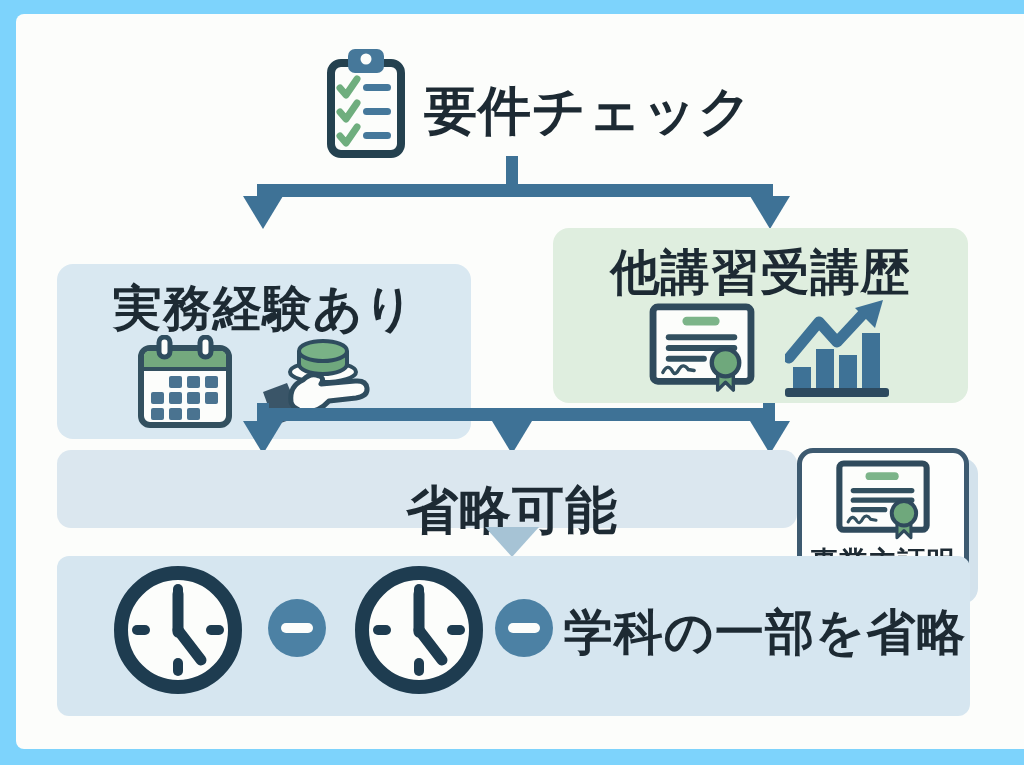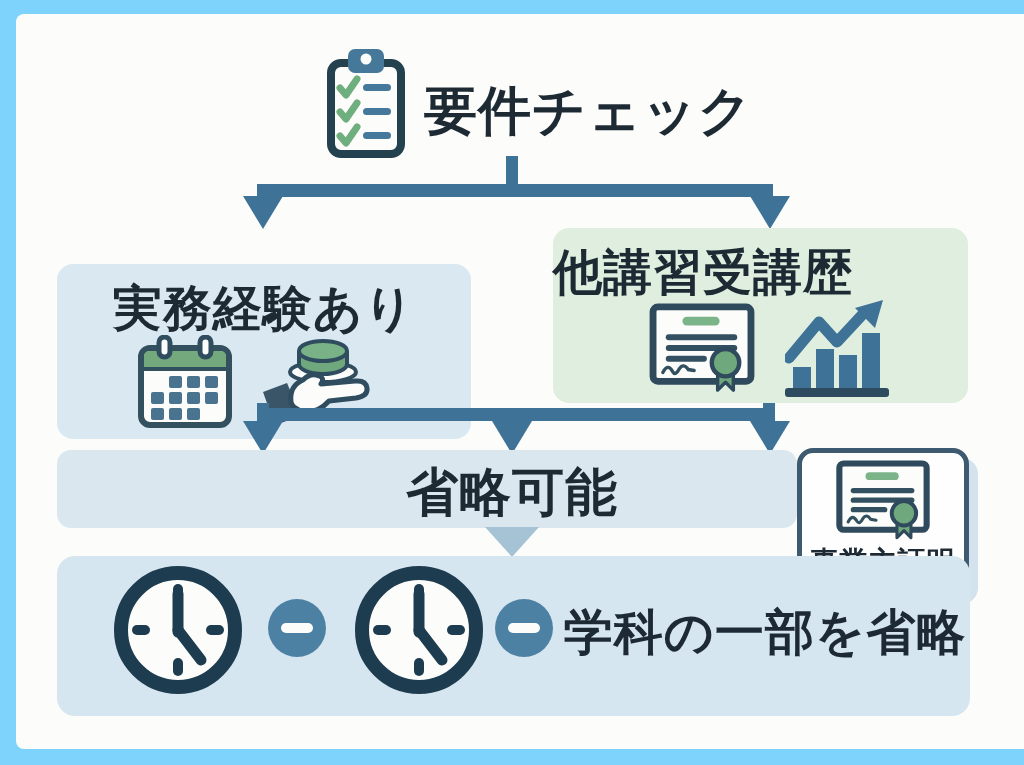--- a/index.html
+++ b/index.html
@@ -88,21 +88,21 @@
     <svg class="abs" style="left:200px;top:66px;" width="115" height="98" viewBox="0 0 115 98">
       <ellipse cx="66" cy="42" rx="33" ry="10" fill="#FCFDFB" stroke="#2F4D5F" stroke-width="4"></ellipse>
       <path d="M42 21 v13 a24 10 0 0 0 48 0 v-13" fill="#6FA87D" stroke="#2F4D5F" stroke-width="4"></path>
       <ellipse cx="66" cy="21" rx="24" ry="10" fill="#79B286" stroke="#2F4D5F" stroke-width="4"></ellipse>
       <polygon points="6,62 30,53 44,86 18,95" fill="#3A5568"></polygon>
       <path d="M34 72 Q32 56 46 50 Q54 42 62 46 Q68 48 64 54 L98 51 Q109 50 110 58 Q111 66 99 68 L72 71 Q58 86 42 80 Q35 77 34 72 Z" fill="#FCFDFB" stroke="#2F4D5F" stroke-width="5" stroke-linejoin="round"></path>
     </svg>
   </div>
 
   <div class="box" style="left:553px;top:228px;width:415px;height:175px;background:#DFEEDF;">
-    <div class="txt" style="position:absolute;left:0;right:0;top:12px;text-align:left;font-size:49px;">他講習受講歴</div>
+    <div class="txt" style="position:absolute;left:0;right:0;top:12px;text-align:center;font-size:49px;">他講習受講歴</div>
     <svg class="abs" style="left:95px;top:74px;" width="108" height="94" viewBox="0 0 110 96">
       <rect x="5" y="5" width="100" height="76" rx="5" fill="#FCFDFB" stroke="#2F4A5C" stroke-width="7"></rect>
       <rect x="35" y="15" width="38" height="9" rx="4.5" fill="#7CB489"></rect>
       <rect x="18" y="33" width="73" height="6" rx="3" fill="#32505F"></rect>
       <rect x="18" y="44" width="73" height="6" rx="3" fill="#32505F"></rect>
       <rect x="18" y="55" width="42" height="6" rx="3" fill="#32505F"></rect>
       <path d="M15 72 q5 -10 10 -1 q3 5 7 -3 q4 -6 9 1 l6 1" fill="none" stroke="#32505F" stroke-width="3.5" stroke-linecap="round"></path>
       <path d="M71 70 v20 l8 -8 8 8 v-20 z" fill="#6FA87C" stroke="#2F4A5C" stroke-width="3.5" stroke-linejoin="round"></path>
       <circle cx="79" cy="62" r="14" fill="#6FA87C" stroke="#2F4A5C" stroke-width="4.5"></circle>
     </svg>
@@ -118,38 +118,38 @@
   </div>
 
   <div class="conn" style="left:257px;top:403px;width:12px;height:18px;"></div>
   <div class="conn" style="left:763px;top:403px;width:12px;height:18px;"></div>
   <div class="conn" style="left:257px;top:408px;width:518px;height:13px;"></div>
   <div class="arrowhead" style="left:243px;top:421px;"></div>
   <div class="arrowhead" style="left:492px;top:421px;"></div>
   <div class="arrowhead" style="left:750px;top:421px;"></div>
 
   <div class="box" style="left:57px;top:450px;width:740px;height:78px;background:#DBE7EF;border-radius:14px;"></div>
-  <div class="abs txt" style="left:0;top:458px;width:1024px;text-align:center;font-size:52px;">省略可能</div>
+  <div class="abs txt" style="left:0;top:476px;width:1024px;text-align:center;font-size:52px;">省略可能</div>
   <div class="chevron" style="left:485px;top:527px;"></div>
 
   <div class="badge">
     <svg width="96" height="84" viewBox="0 0 110 96">
       <rect x="5" y="5" width="100" height="76" rx="5" fill="#FCFDFB" stroke="#2F4A5C" stroke-width="7"></rect>
       <rect x="35" y="15" width="38" height="9" rx="4.5" fill="#7CB489"></rect>
       <rect x="18" y="33" width="73" height="6" rx="3" fill="#32505F"></rect>
       <rect x="18" y="44" width="73" height="6" rx="3" fill="#32505F"></rect>
       <rect x="18" y="55" width="42" height="6" rx="3" fill="#32505F"></rect>
       <path d="M15 72 q5 -10 10 -1 q3 5 7 -3 q4 -6 9 1 l6 1" fill="none" stroke="#32505F" stroke-width="3.5" stroke-linecap="round"></path>
       <path d="M71 70 v20 l8 -8 8 8 v-20 z" fill="#6FA87C" stroke="#2F4A5C" stroke-width="3.5" stroke-linejoin="round"></path>
       <circle cx="79" cy="62" r="14" fill="#6FA87C" stroke="#2F4A5C" stroke-width="4.5"></circle>
     </svg>
     <div class="txt lbl">事業主証明</div>
   </div>
 
-  <div class="box" style="left:57px;top:556px;width:913px;height:160px;background:#D6E6F0;border-radius:18px;">
+  <div class="box" style="left:57px;top:556px;width:913px;height:160px;background:#D6E6F0;border-radius:12px;">
     <svg class="abs" style="left:55px;top:8px;" width="132" height="132" viewBox="0 0 132 132">
       <circle cx="66" cy="66" r="57" fill="#FCFDFB" stroke="#1E3C50" stroke-width="14"></circle>
       <rect x="61" y="20" width="10" height="18" rx="5" fill="#1E3C50"></rect>
       <rect x="61" y="94" width="10" height="18" rx="5" fill="#1E3C50"></rect>
       <rect x="94" y="61" width="18" height="10" rx="5" fill="#1E3C50"></rect>
       <rect x="20" y="61" width="18" height="10" rx="5" fill="#1E3C50"></rect>
       <line x1="66" y1="68" x2="66" y2="30" stroke="#1E3C50" stroke-width="11" stroke-linecap="round"></line>
       <line x1="66" y1="66" x2="89" y2="96" stroke="#1E3C50" stroke-width="11" stroke-linecap="round"></line>
     </svg>
     <div class="minus" style="left:211px;top:43px;">

